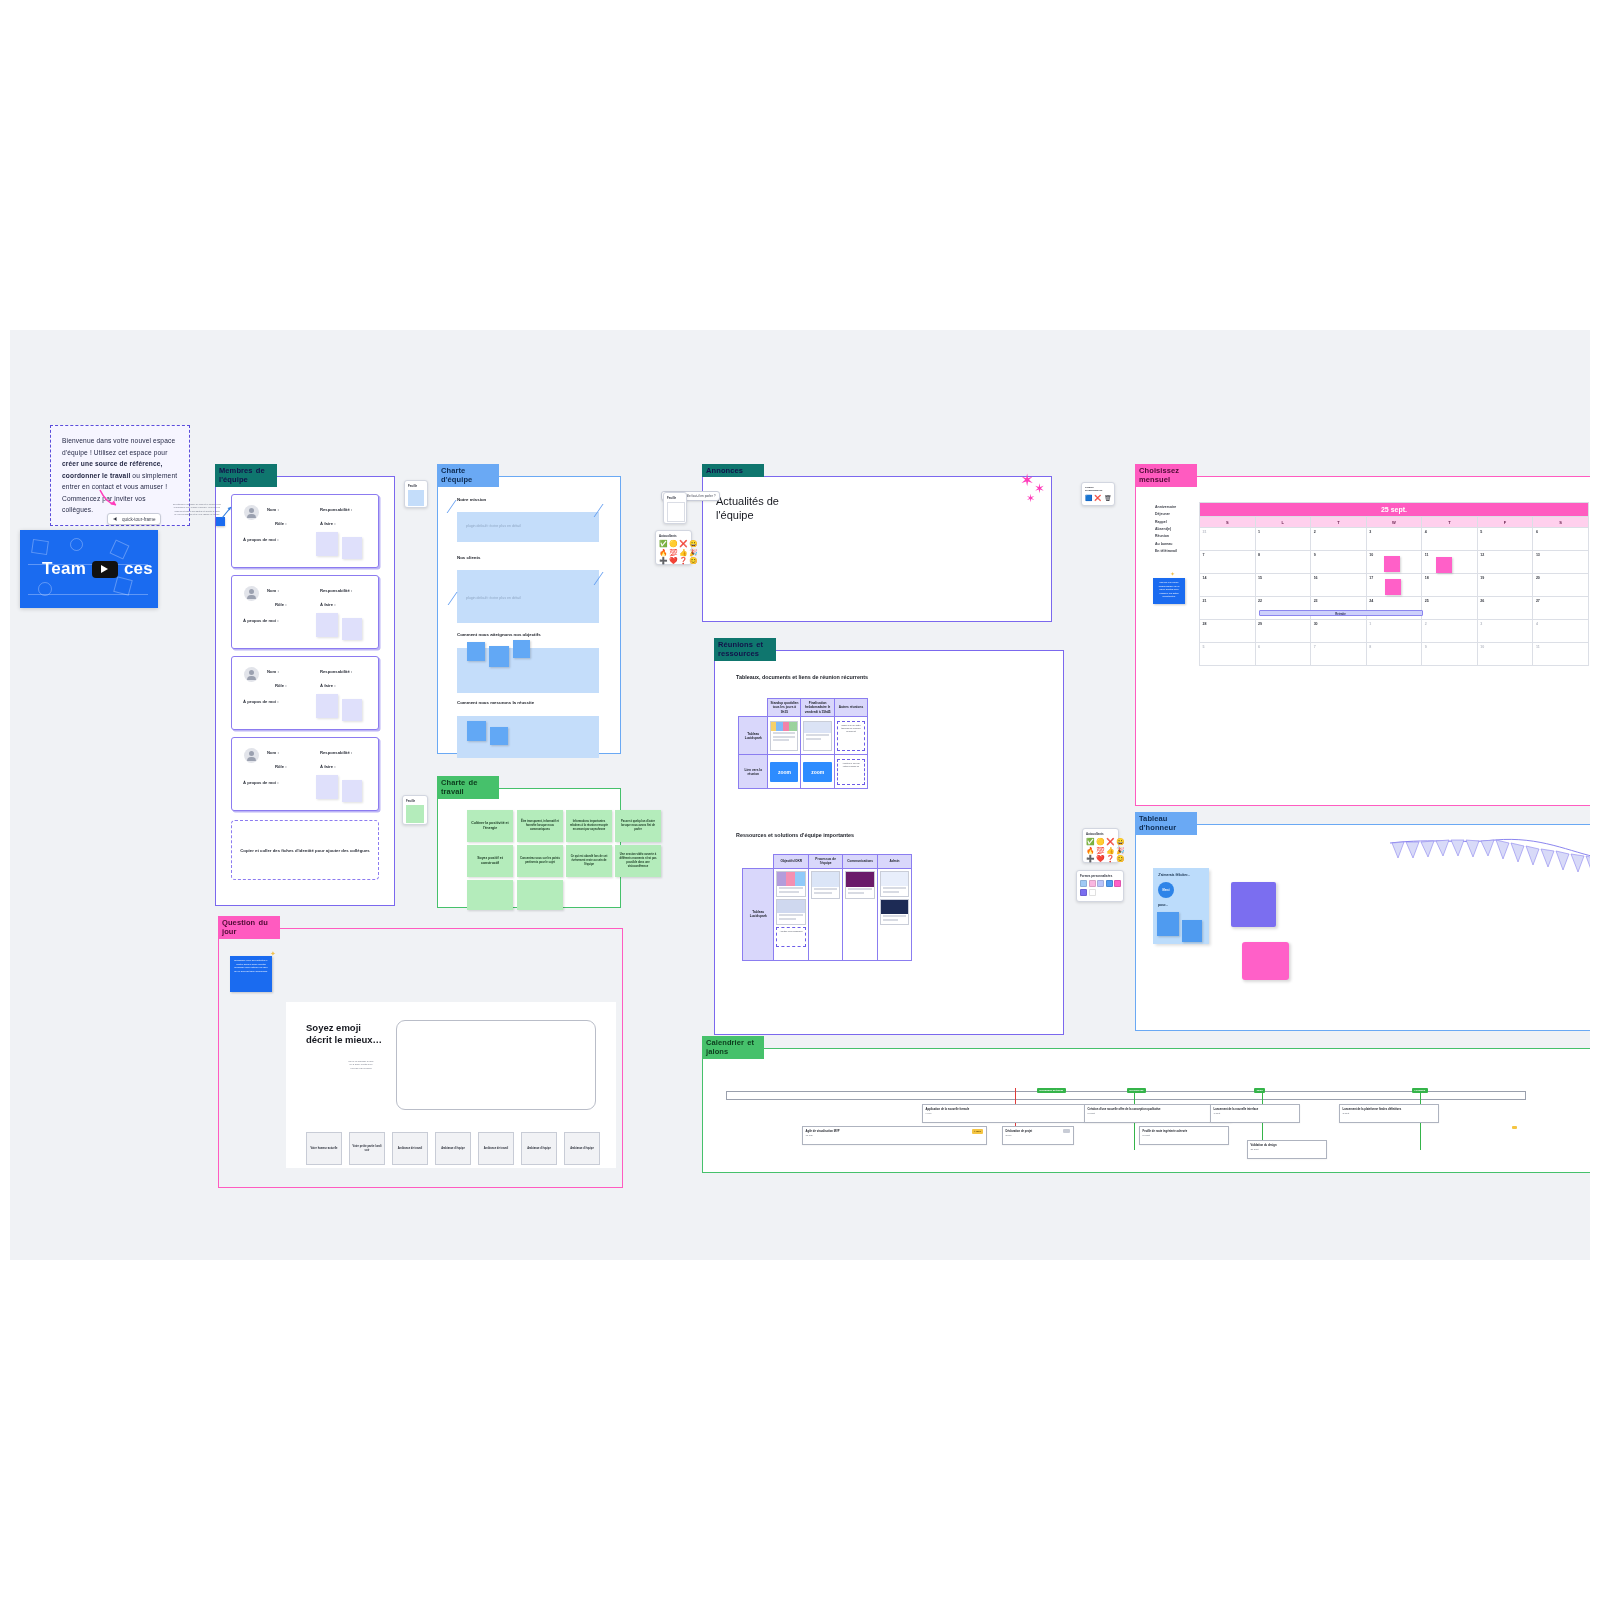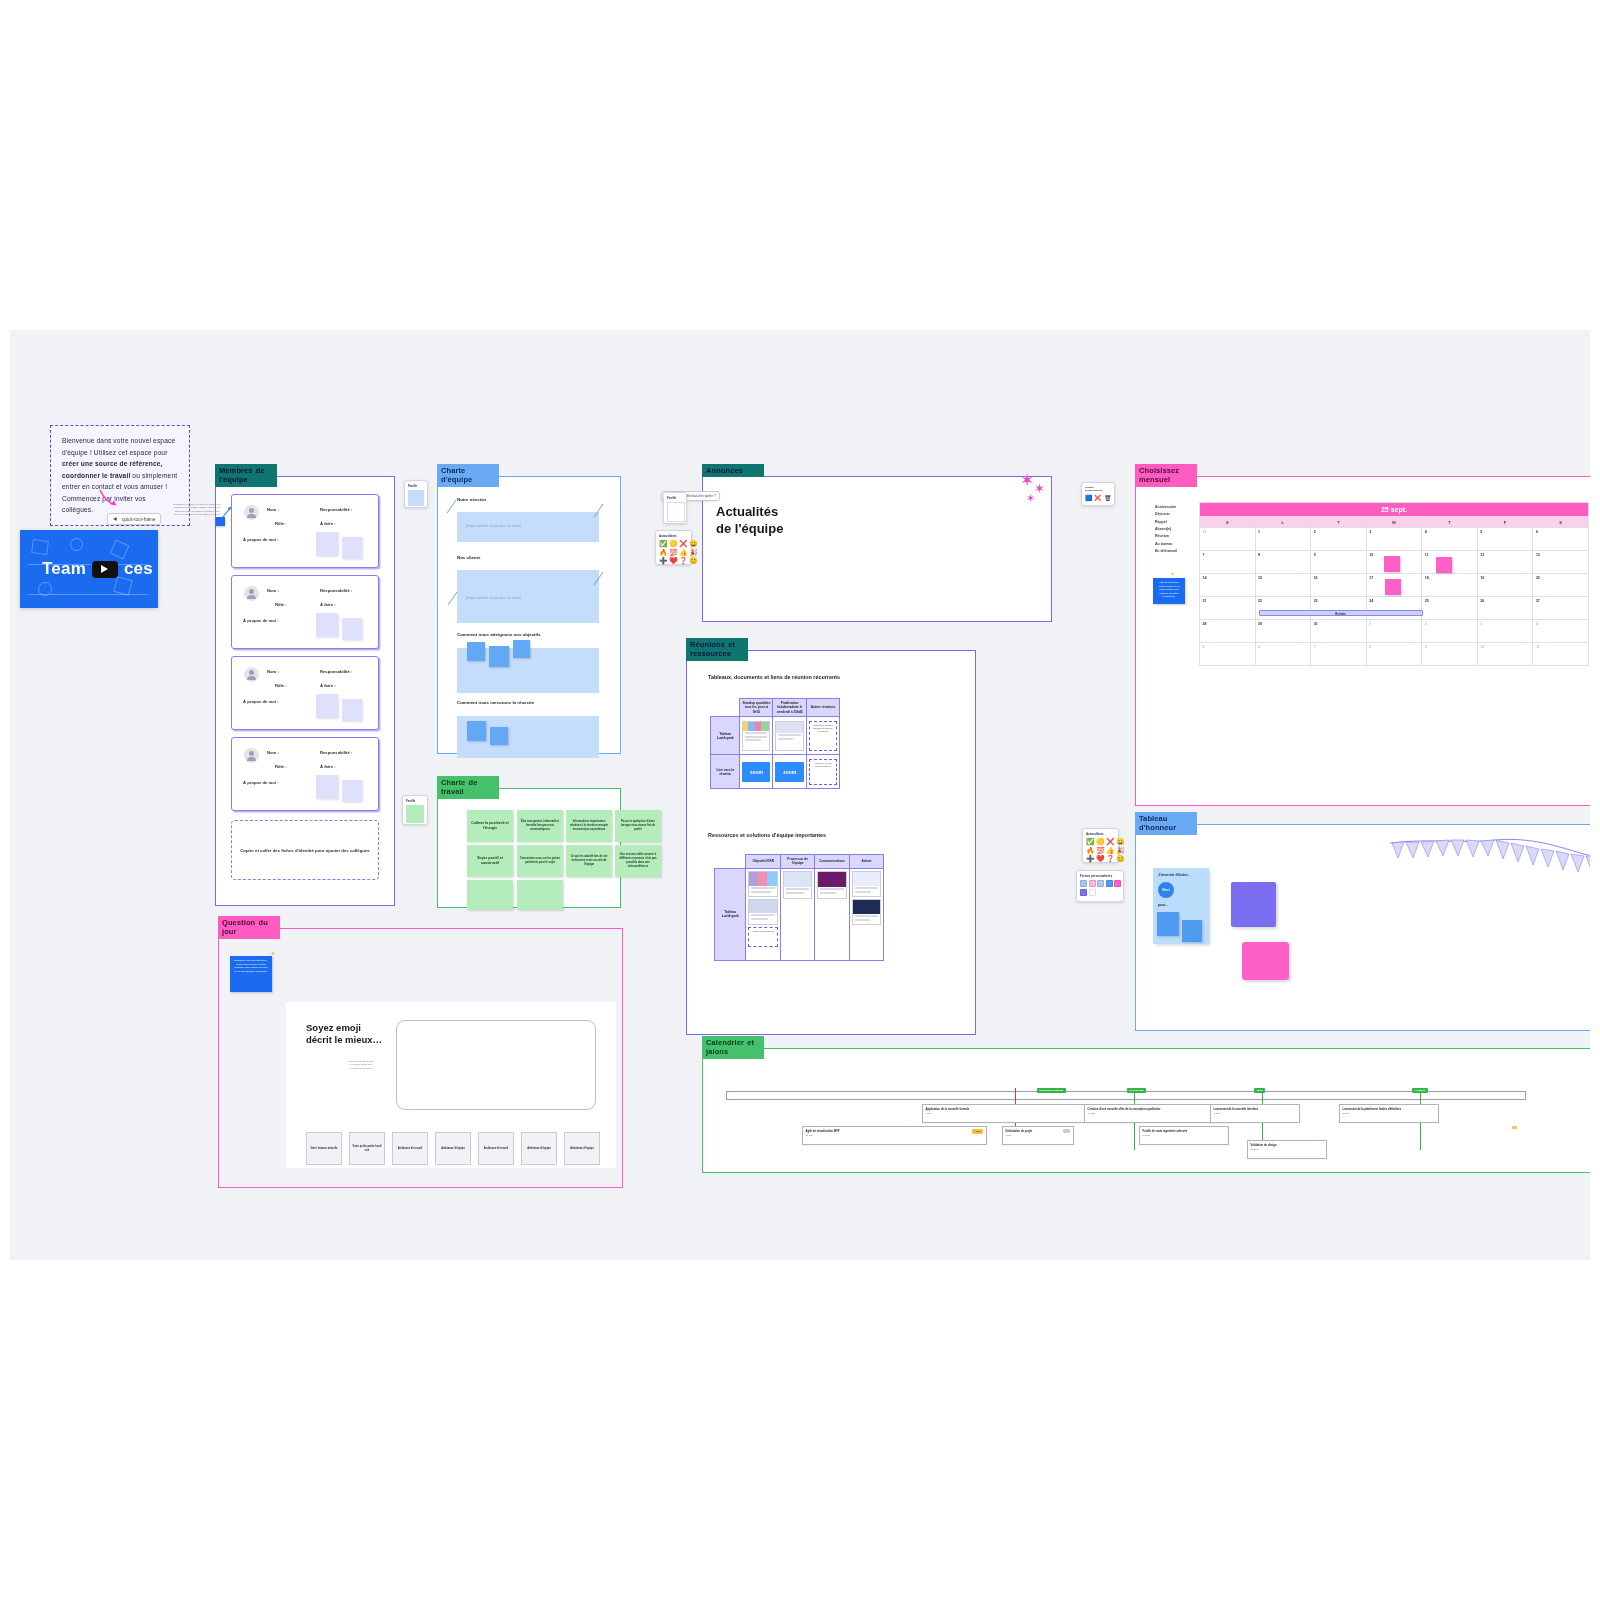--- a/index.html
+++ b/index.html
@@ -116,21 +116,21 @@
     position: absolute; background: #fff; border: 1px solid #d2d6e0; border-radius: 3px;
     box-shadow: 0 1px 3px rgba(0,0,0,.13); padding: 3px;
   }
   .toolcard .tlabel { font-size: 2.9px; font-weight: 700; color: #30343f; margin-bottom: 2px; }
   .emogrid { display: grid; grid-template-columns: repeat(4, 1fr); gap: 1.5px; }
   .emogrid span { font-size: 7px; line-height: 1; text-align: center; }
   .swgrid { display: grid; grid-template-columns: repeat(5, 1fr); gap: 1.6px; }
   .sw { width: 7px; height: 7px; border-radius: 1px; border: .5px solid rgba(0,0,0,.12); }
 
   
-  .bigheading { position: absolute; font-size: 13px; font-weight: 700; line-height: 1.28; color: #16181f; margin-top: 10px; }
+  .bigheading { position: absolute; font-size: 11px; font-weight: 400; line-height: 1.28; color: #16181f; }
   .star { position: absolute; color: #ff3dbb; font-size: 17px; line-height: 1; }
 
   
   .rtable { position: absolute; border-collapse: collapse; font-size: 3.2px; }
   .rtable td, .rtable th {
     border: .7px solid #8b7df0; vertical-align: middle; text-align: center;
     padding: 2px; color: #1b1e26;
   }
   .rtable th { background: #d9d7fb; font-weight: 700; font-size: 3.2px; line-height: 1.4; }
   .rtable td.rowhdr { background: #d9d7fb; font-weight: 700; width: 30px; }
@@ -413,21 +413,21 @@
       <span>💯</span>
       <span>👍</span>
       <span>🎉</span>
       <span>➕</span>
       <span>❤️</span>
       <span>❓</span>
       <span>😊</span>
     </div>
   </div>
 
-  <div class="frame c-purple" style="left:676px; top:320px; width:290px; height:385px;">
+  <div class="frame c-purple" style="left:704px; top:320px; width:350px; height:385px;">
     <div class="frame-title">Réunions et ressources</div>
     <div class="frame-body"></div>
 
     <div class="sec-label" style="left:22px; top:24px; width:150px; font-size:5.4px; line-height:1.45;">Tableaux, documents et liens de réunion récurrents</div>
 
     <table class="rtable" style="left:24px; top:48px; width:130px;">
       <tbody>
           <tr>
         <th style="border:none; background:none; width:28px;"></th>
         <th style="width:34px;">Standup quotidien tous les jours à 9h15</th>

